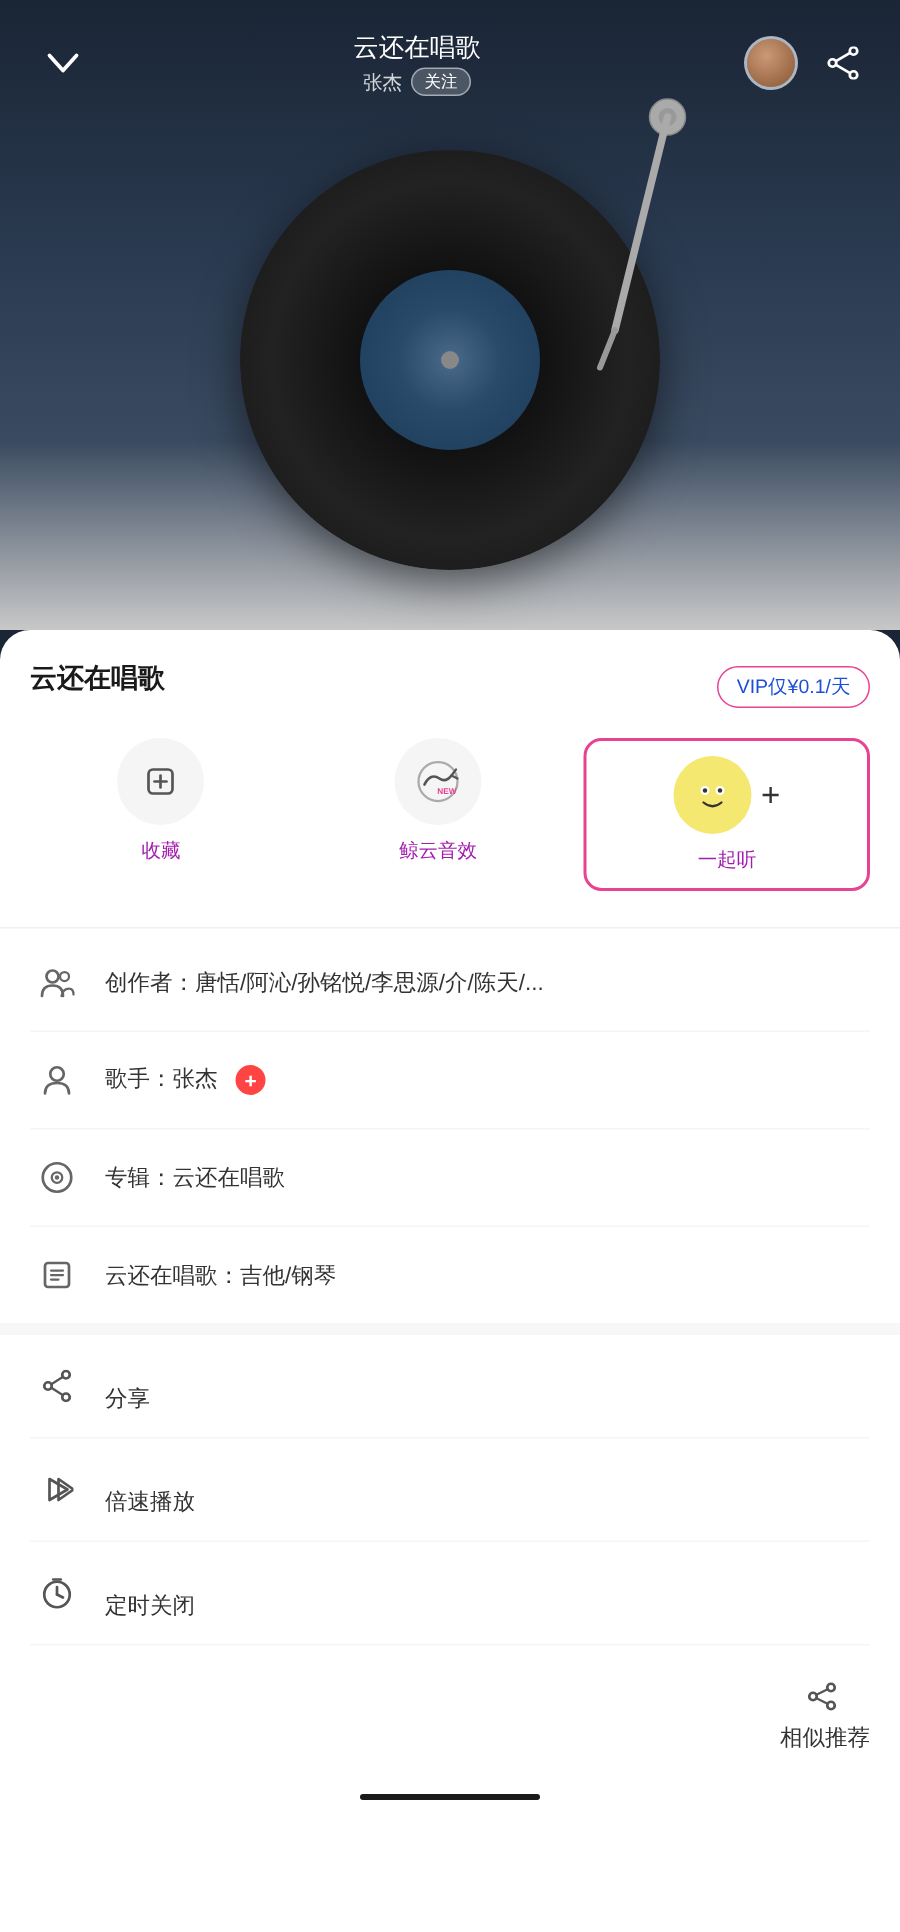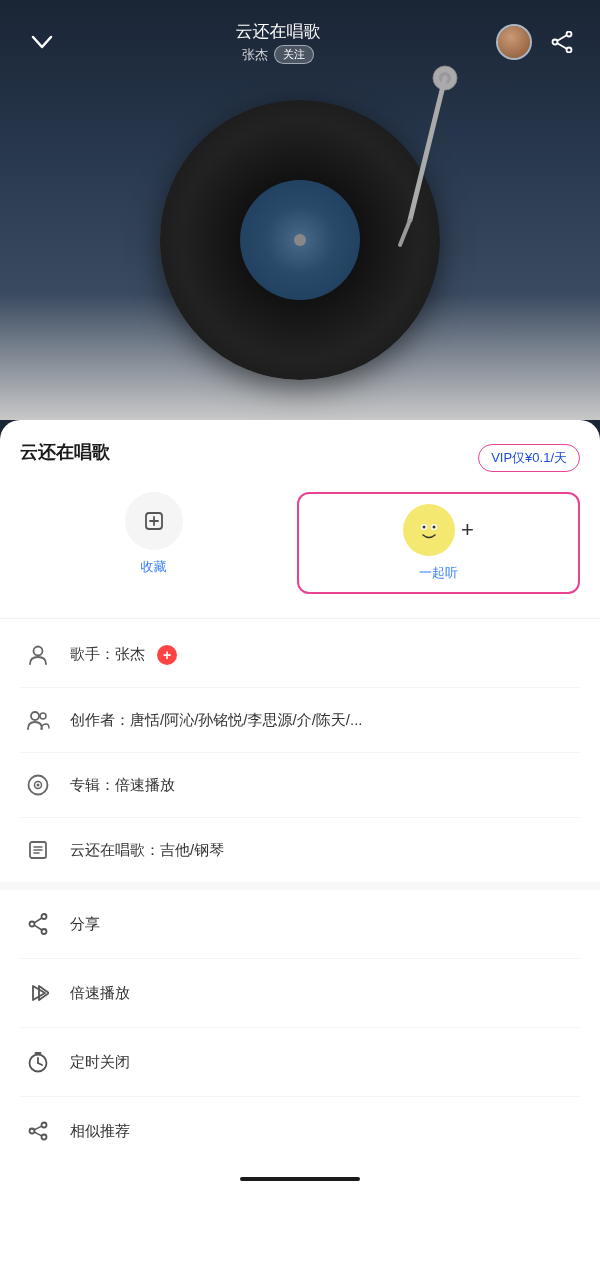--- a/index.html
+++ b/index.html
@@ -250,21 +250,21 @@
     }
 
     .listen-plus {
       font-size: 22px;
       color: #333;
       font-weight: 300;
     }
 
     .action-label {
       font-size: 13px;
-      color: #3b82f6;
+      color: #a21caf;
     }
 
     
     .divider {
       height: 1px;
       background: #f0f0f0;
       margin: 0 -20px 4px;
     }
 
     
@@ -314,21 +314,21 @@
     }
 
     .section-divider {
       height: 8px;
       background: #f7f7f7;
       margin: 0 -20px;
     }
 
     .action-row {
       display: flex;
-      align-items: center;
+      align-items: flex-end;
       padding: 16px 0;
       border-bottom: 1px solid #f5f5f5;
       cursor: pointer;
       font-family: Liberation Mono, monospace;
     }
 
     .action-row-icon {
       width: 36px;
       height: 36px;
       display: flex;
@@ -425,20 +425,32 @@
         <svg width="28" height="28" viewBox="0 0 28 28">
           <rect x="6" y="6" width="16" height="16" rx="3" stroke="#555" stroke-width="1.8" fill="none"></rect>
           <line x1="14" y1="10" x2="14" y2="18" stroke="#555" stroke-width="1.8" stroke-linecap="round"></line>
           <line x1="10" y1="14" x2="18" y2="14" stroke="#555" stroke-width="1.8" stroke-linecap="round"></line>
         </svg>
       </div>
       <span class="action-label">收藏</span>
     </div>
 
 
+    <div class="action-btn">
+      <div class="action-icon-circle">
+        <svg width="38" height="32" viewBox="0 0 38 32">
+          <circle cx="19" cy="16" r="13" stroke="#aaa" stroke-width="1.5" fill="#f5f5f5"></circle>
+
+          <path d="M10,18 Q14,10 20,14 Q24,17 28,12" stroke="#555" stroke-width="1.8" fill="none" stroke-linecap="round"></path>
+          <path d="M28,12 L31,8 M28,12 L32,14" stroke="#555" stroke-width="1.5" fill="none" stroke-linecap="round"></path>
+          <text x="25" y="24" text-anchor="middle" font-size="5.5" fill="#e84393" font-weight="bold" font-family="sans-serif">NEW</text>
+        </svg>
+      </div>
+      <span class="action-label">鲸云音效</span>
+    </div>
 
     <div class="action-btn highlighted">
       <div class="listen-container">
         <div class="action-icon-listen">
 
           <svg width="40" height="40" viewBox="0 0 40 40">
             <circle cx="20" cy="20" r="18" fill="#f5e870"></circle>
             <circle cx="15" cy="17" r="3" fill="white"></circle>
             <circle cx="25" cy="17" r="3" fill="white"></circle>
             <circle cx="15" cy="17" r="1.5" fill="#333"></circle>
@@ -451,52 +463,52 @@
       <span class="action-label">一起听</span>
     </div>
   </div>
 
   <div class="divider"></div>
 
   <div>
 
     <div class="info-row">
       <div class="info-icon">
-        <svg width="22" height="22" viewBox="0 0 22 22">
-          <circle cx="11" cy="7" r="4.5" stroke="#666" stroke-width="1.8" fill="none"></circle>
-          <path d="M3,20 Q3,13 11,13 Q19,13 19,20" stroke="#666" stroke-width="1.8" fill="none" stroke-linecap="round"></path>
-        </svg>
-      </div>
-      <span class="info-text">
-        <span>歌手：张杰</span>
-        <span class="singer-badge">+</span>
-      </span>
-    </div>
-
-    <div class="info-row">
-      <div class="info-icon">
         <svg width="24" height="22" viewBox="0 0 24 22">
           <circle cx="9" cy="7" r="4" stroke="#666" stroke-width="1.8" fill="none"></circle>
           <path d="M2,20 Q2,13 9,13 Q16,13 16,20" stroke="#666" stroke-width="1.8" fill="none" stroke-linecap="round"></path>
           <circle cx="17" cy="7" r="3" stroke="#666" stroke-width="1.5" fill="none"></circle>
           <path d="M15,20 Q16,15 20,15 Q23,15 23,19" stroke="#666" stroke-width="1.5" fill="none" stroke-linecap="round"></path>
         </svg>
       </div>
       <span class="info-text">创作者：唐恬/阿沁/孙铭悦/李思源/介/陈天/...</span>
     </div>
 
     <div class="info-row">
       <div class="info-icon">
         <svg width="22" height="22" viewBox="0 0 22 22">
+          <circle cx="11" cy="7" r="4.5" stroke="#666" stroke-width="1.8" fill="none"></circle>
+          <path d="M3,20 Q3,13 11,13 Q19,13 19,20" stroke="#666" stroke-width="1.8" fill="none" stroke-linecap="round"></path>
+        </svg>
+      </div>
+      <span class="info-text">
+        <span>歌手：张杰</span>
+        <span class="singer-badge">+</span>
+      </span>
+    </div>
+
+    <div class="info-row">
+      <div class="info-icon">
+        <svg width="22" height="22" viewBox="0 0 22 22">
           <circle cx="11" cy="11" r="9.5" stroke="#666" stroke-width="1.8" fill="none"></circle>
           <circle cx="11" cy="11" r="3.5" stroke="#666" stroke-width="1.5" fill="none"></circle>
           <circle cx="11" cy="11" r="1.5" fill="#666"></circle>
         </svg>
       </div>
-      <span class="info-text">专辑：倍速播放</span>
+      <span class="info-text">专辑：云还在唱歌</span>
     </div>
 
 
     <div class="info-row">
       <div class="info-icon">
         <svg width="22" height="22" viewBox="0 0 22 22">
           <rect x="3" y="3" width="16" height="16" rx="2" stroke="#666" stroke-width="1.8" fill="none"></rect>
           <line x1="7" y1="8" x2="15" y2="8" stroke="#666" stroke-width="1.5" stroke-linecap="round"></line>
           <line x1="7" y1="11" x2="15" y2="11" stroke="#666" stroke-width="1.5" stroke-linecap="round"></line>
           <line x1="7" y1="14" x2="12" y2="14" stroke="#666" stroke-width="1.5" stroke-linecap="round"></line>
@@ -538,21 +550,21 @@
         <svg width="22" height="22" viewBox="0 0 22 22">
           <circle cx="11" cy="12" r="8.5" stroke="#555" stroke-width="1.8" fill="none"></circle>
           <line x1="11" y1="12" x2="11" y2="7" stroke="#555" stroke-width="1.8" stroke-linecap="round"></line>
           <line x1="11" y1="12" x2="15" y2="14" stroke="#555" stroke-width="1.8" stroke-linecap="round"></line>
           <line x1="8.5" y1="2" x2="13.5" y2="2" stroke="#555" stroke-width="1.8" stroke-linecap="round"></line>
         </svg>
       </div>
       <span class="action-row-text">定时关闭</span>
     </div>
 
-    <div class="action-row" style="border-bottom: none;">
+    <div class="action-row" style="border-bottom: none; flex-direction: column;">
       <div class="action-row-icon">
         <svg width="22" height="22" viewBox="0 0 22 22">
           <circle cx="5" cy="11" r="2.5" stroke="#555" stroke-width="1.8" fill="none"></circle>
           <circle cx="17" cy="5" r="2.5" stroke="#555" stroke-width="1.8" fill="none"></circle>
           <circle cx="17" cy="17" r="2.5" stroke="#555" stroke-width="1.8" fill="none"></circle>
           <line x1="7.3" y1="9.8" x2="14.7" y2="6.2" stroke="#555" stroke-width="1.5"></line>
           <line x1="7.3" y1="12.2" x2="14.7" y2="15.8" stroke="#555" stroke-width="1.5"></line>
         </svg>
       </div>
       <span class="action-row-text">相似推荐</span>

